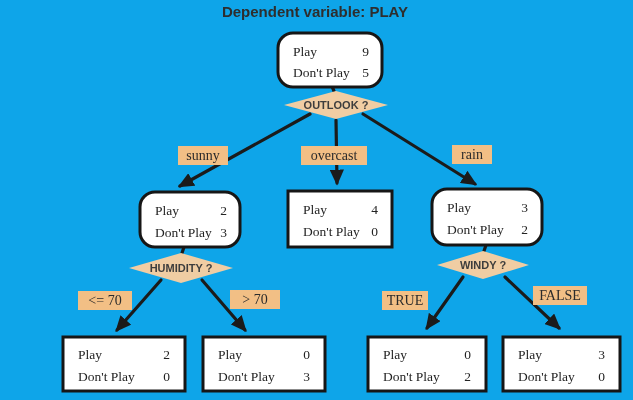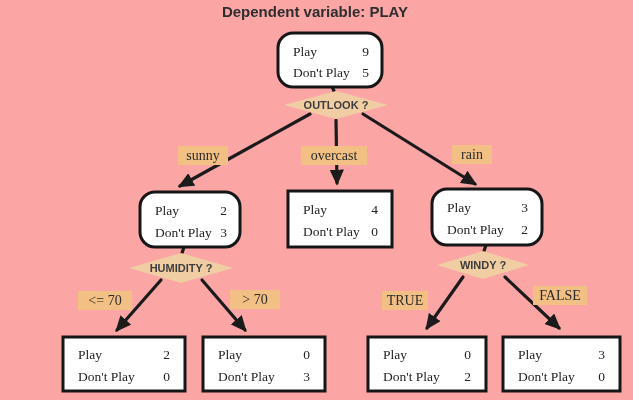--- a/index.html
+++ b/index.html
@@ -4,21 +4,21 @@
 <style>
   html, body {
     margin: 0;
     padding: 0;
     background: #ffffff;
   }
   .stage {
     position: relative;
     width: 633px;
     height: 400px;
-    background: #fca5a5;
+    background: #0ea5e9;
     overflow: hidden;
     font-family: "Liberation Sans", sans-serif;
   }
   svg { display: block; }
 
   .edge {
     stroke: #1b1b1b;
     stroke-width: 3.2;
     fill: none;
     stroke-linecap: round;

